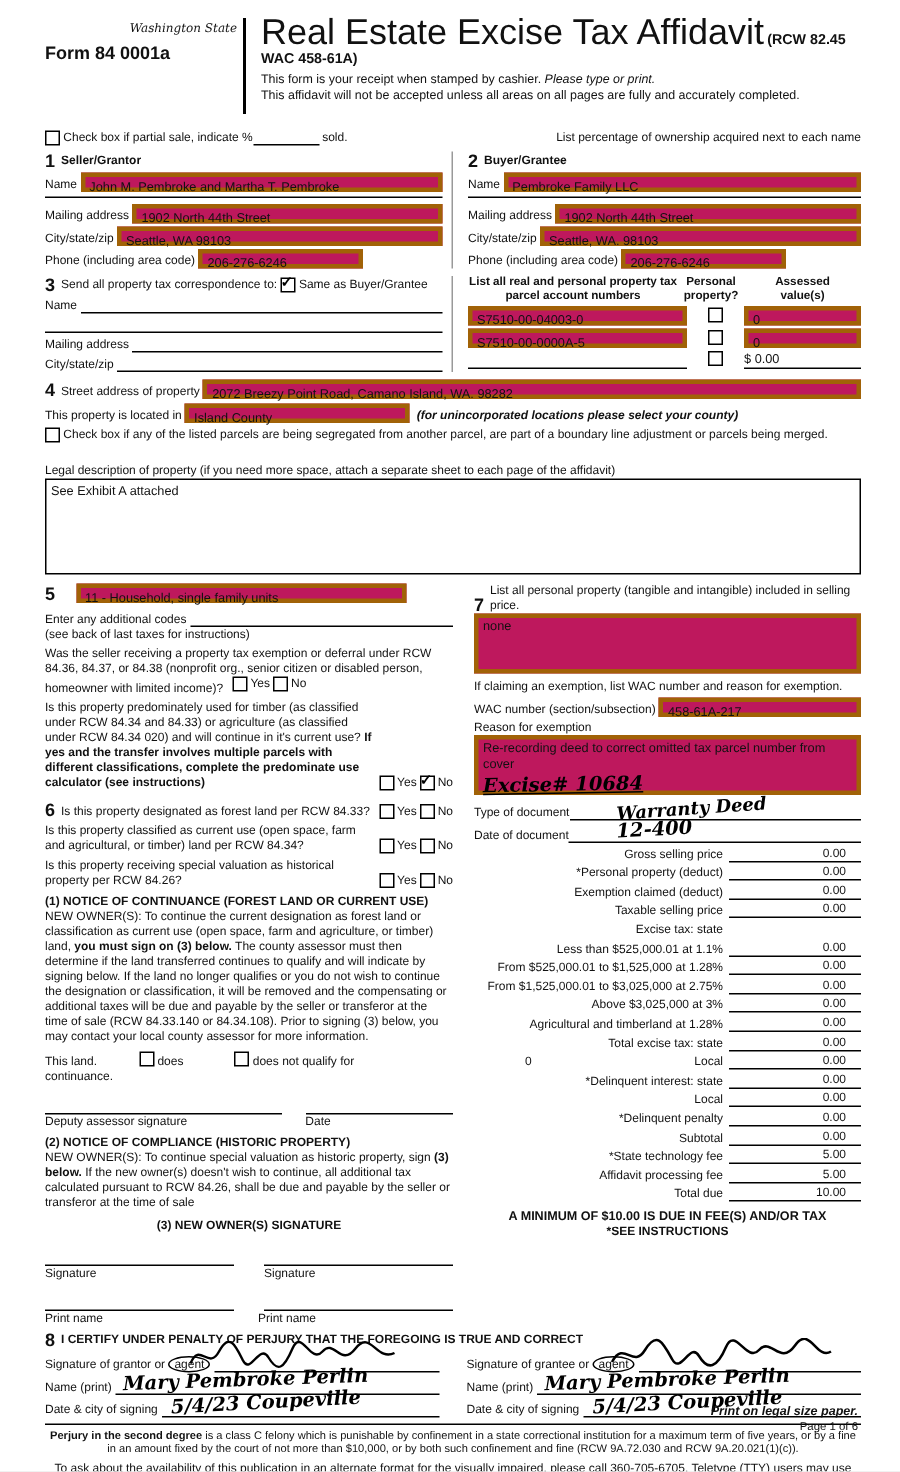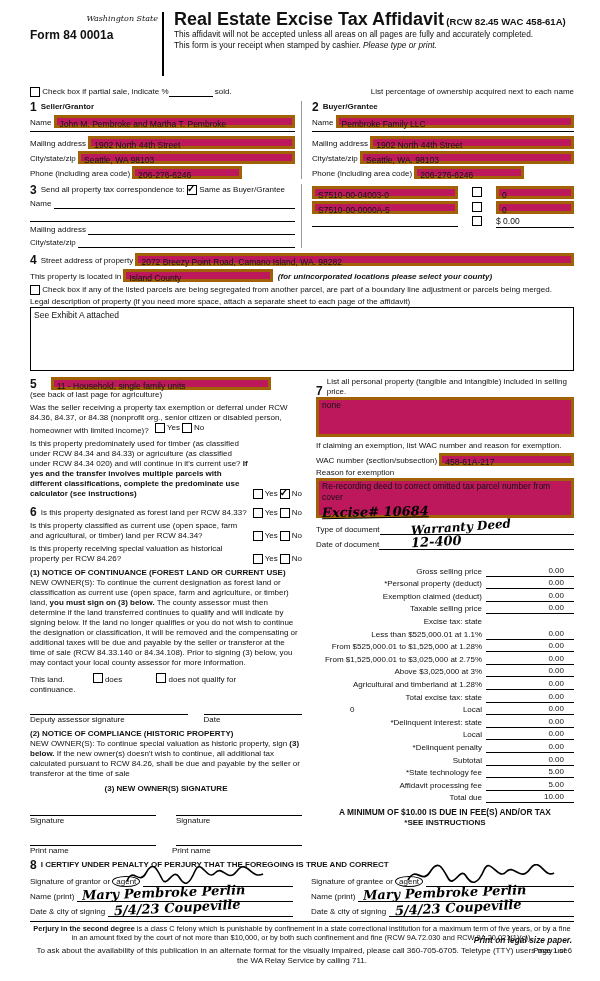--- a/index.html
+++ b/index.html
@@ -21,21 +21,21 @@
   .cb.on::before{content:"✓";position:absolute;left:-1px;top:-3px;font-size:10px;font-weight:bold;color:#000}
   .yn{white-space:nowrap;display:inline-flex;align-items:center;gap:2px;margin-left:4px}
   .hand{font-family:"DejaVu Serif",serif;font-style:italic;font-weight:bold;color:#000}
   
   .hdr{display:flex;align-items:stretch;height:72px}
   .logo{width:128px;padding-top:4px}
   .logo .top{display:flex;align-items:flex-start;justify-content:flex-end;gap:2px}
   .dor-swirl{flex:0 0 auto}
   .hdr-div{border-left:2px solid #000;margin:2px 0 6px 4px}
   .titleblk{flex:1;padding-left:10px}
-  .title{font-size:18px;font-weight:bold;line-height:1}
+  .title{font-size:24px;font-weight:normal;line-height:1}
   .title-rcw{font-size:9.5px;font-weight:bold}
   .sub{font-size:8.3px;margin-top:1px}
   
   .band{display:grid;grid-template-columns:1fr 1fr;column-gap:14px;position:relative}
   .band .colR{border-left:1px solid #999;padding-left:10px;margin-left:-8px}
   .thickline{border-bottom:1.6px solid #000;margin:3px 0 4px}
   .fieldrow{display:flex;align-items:flex-end;margin-top:2px}
   .fieldrow .ibox{flex:1}
   
   .ptable{font-size:7.8px}
@@ -79,22 +79,22 @@
     <div class="logo">
       <div class="it" style="text-align:right;font-size:8px;font-family:'DejaVu Serif',serif">Washington State</div>
       <div class="bold" style="font-size:12px;margin-top:4px">Form 84 0001a</div>
     </div>
     <div class="hdr-div"></div>
     <div class="titleblk">
       <div>
         <span class="title">Real Estate Excise Tax Affidavit</span>
         <span class="title-rcw">(RCW 82.45 WAC 458-61A)</span>
       </div>
+      <div class="sub"><span>This form is your receipt when stamped by cashier. </span><span class="it">Please type or print.</span></div>
       <div class="sub">This affidavit will not be accepted unless all areas on all pages are fully and accurately completed.</div>
-      <div class="sub"><span>This form is your receipt when stamped by cashier. </span><span class="it">Please type or print.</span></div>
     </div>
   </div>
 
   <div class="row" style="justify-content:space-between;margin-top:4px">
     <span class="row vcenter">
       <span class="cb"></span>&nbsp;
       <span>Check box if partial sale, indicate %</span>
       <span class="uline" style="width:44px;flex:none"></span>&nbsp;
       <span>sold.</span>
     </span>
@@ -130,58 +130,64 @@
     <div>
       <div class="row vcenter" style="flex-wrap:wrap"><span class="secnum">3</span><span>Send all property tax correspondence to:</span>&nbsp;<span class="cb on"></span>&nbsp;<span>Same as Buyer/Grantee</span></div>
       <div class="fieldrow"><span class="lbl">Name</span>&nbsp;<span class="uline"></span></div>
       <div class="fieldrow">
           <span class="uline"></span>
         </div>
       <div class="fieldrow"><span class="lbl">Mailing address</span>&nbsp;<span class="uline"></span></div>
       <div class="fieldrow"><span class="lbl">City/state/zip</span>&nbsp;<span class="uline"></span></div>
     </div>
     <div class="colR ptable">
+      <div class="phead">
+        <div style="flex:1"><span>List all real and personal property tax</span><br><span>parcel account numbers</span></div>
+        <div style="width:44px"><span>Personal</span><br><span>property?</span></div>
+        <div style="width:78px"><span>Assessed</span><br><span>value(s)</span></div>
+      </div>
       <div class="prow">
         <span class="pnum ibox">S7510-00-04003-0</span>
         <span class="pcb"><span class="cb"></span></span>
         <span class="pval ibox">0</span>
       </div>
       <div class="prow">
         <span class="pnum ibox">S7510-00-0000A-5</span>
         <span class="pcb"><span class="cb"></span></span>
         <span class="pval ibox">0</span>
       </div>
-      <div class="prow" style="align-items:center">
+      <div class="prow" style="align-items:flex-end">
         <span class="pnum uline"></span>
         <span class="pcb"><span class="cb"></span></span>
         <span class="pval" style="border-bottom:1px solid #000;font-size:8.5px">$ 0.00</span>
       </div>
     </div>
   </div>
 
   <div style="margin-top:5px">
     <div class="fieldrow"><span class="secnum">4</span><span class="lbl">Street address of property</span>&nbsp;<span class="ibox">2072 Breezy Point Road, Camano Island, WA. 98282</span></div>
     <div class="fieldrow vcenter" style="margin-top:3px">
       <span class="lbl">This property is located in</span>&nbsp;
       <span class="ibox" style="flex:none;width:150px">Island County</span>&nbsp;&nbsp;
       <span class="bold it">(for unincorporated locations please select your county)</span>
     </div>
     <div class="row vcenter" style="margin-top:3px"><span class="cb"></span>&nbsp;<span>Check box if any of the listed parcels are being segregated from another parcel, are part of a boundary line adjustment or parcels being merged.</span></div>
-    <div style="margin-top:2px">Legal description of property (if you need more space, attach a separate sheet to each page of the affidavit)</div>
+    <div style="margin-top:14px">Legal description of property (if you need more space, attach a separate sheet to each page of the affidavit)</div>
     <div class="legalbox">See Exhibit A attached</div>
   </div>
 
   <div class="main">
 
     <div>
       <div class="row vcenter">
         <span class="secnum" style="margin-right:14px">5</span>
         <span class="ibox" style="flex:none;width:220px">11 - Household, single family units</span>
       </div>
-      <div>(see back of last page for agriculture)</div>
+      <div class="fieldrow" style="margin-top:5px"><span class="lbl">Enter any additional codes</span>&nbsp;<span class="uline"></span></div>
+      <div>(see back of last taxes for instructions)</div>
       <div class="q">
         <span class="txt"><span>Was the seller receiving a property tax exemption or deferral under RCW 84.36, 84.37, or 84.38 (nonprofit org., senior citizen or disabled person, homeowner with limited income)?</span>
           <span class="yn">
               <span class="cb"></span> 
               <span>Yes</span> 
               <span class="cb"></span> 
               <span>No</span>
             </span>
         </span>
       </div>
@@ -277,21 +283,21 @@
         <span class="lbl">Type of document</span>
         <span class="uline"></span>
         <span class="hand handover" style="left:95px;bottom:0;transform:rotate(-4deg)">Warranty Deed</span>
       </div>
       <div class="fieldrow" style="margin-top:4px;position:relative">
         <span class="lbl">Date of document</span>
         <span class="uline"></span>
         <span class="hand handover" style="left:95px;bottom:0;font-size:13px;transform:rotate(-3deg)">12-400</span>
       </div>
 
-      <div style="margin-top:14px">
+      <div style="margin-top:0">
         <div class="tax-row">
             <span class="tax-label">Gross selling price</span>
             <span class="tax-line">
               <span class="tax-value">0.00</span>
             </span>
           </div>
         <div class="tax-row">
             <span class="tax-label">*Personal property (deduct)</span>
             <span class="tax-line">
               <span class="tax-value">0.00</span>

